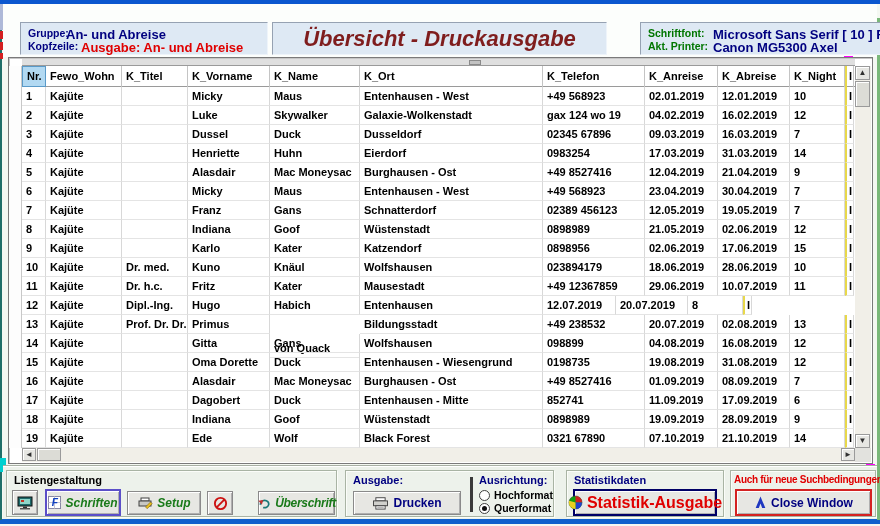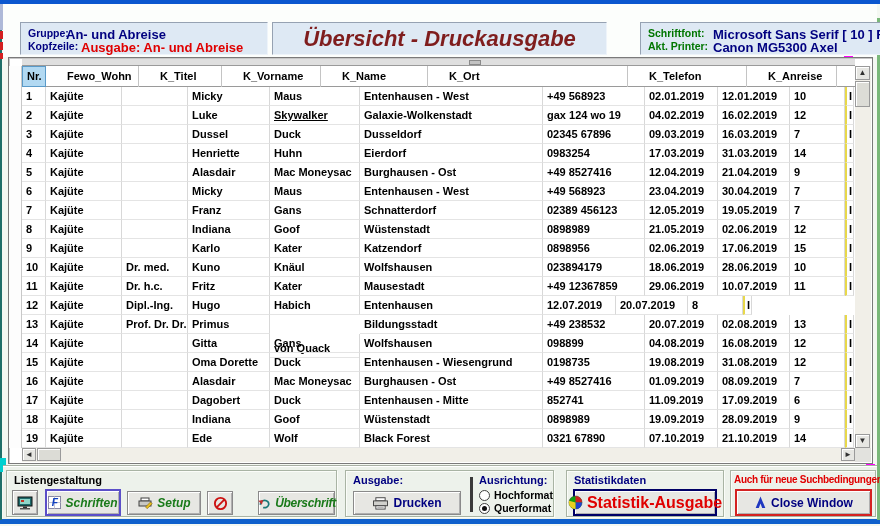--- a/index.html
+++ b/index.html
@@ -32,21 +32,21 @@
   .hval { position:absolute; white-space:nowrap; font-size:13px; font-weight:bold;text-align:center; }
   .page-title { font-size:22px; font-weight:bold; font-style:italic; color:#7f1d1d; white-space:nowrap; }
 
   
   .table-frame { position:absolute; left:8px; top:57px; width:865px; height:407px; background:#ffffff;
                  border:1px solid #7a7a7a; box-shadow:inset 1px 1px 0 #c6c6c6; }
   .ruler { position:absolute; left:13px; top:1px; right:17px; height:7px; background:#dfdfdf; border-bottom:1px solid #9a9a9a; }
   .ruler-thumb { position:absolute; left:447px; top:1px; width:12px; height:5px; background:#c2c2c2; border:1px solid #8a8a8a; }
   .left-gutter { position:absolute; left:0; top:8px; width:13px; bottom:15px; background:#fdfdfd; border-right:1px solid #c8c8c8; }
   .cells-region { position:absolute; left:13px; top:8px; right:17px; bottom:15px; overflow:hidden; }
-  .thead { display:flex; height:21px; border-bottom:1px solid #9a9a9a; background:#ffffff;gap:17px; }
+  .thead { display:flex; height:21px; border-bottom:1px solid #9a9a9a; background:#ffffff; }
   .hcell { height:21px; padding:4px 0 0 4px; font-size:11px; font-weight:bold; color:#000;
            border-right:1px solid #c4c4c4; white-space:nowrap; overflow:hidden; flex:none; }
   .hcell-nr { background:#b2d9f2; border:1px solid #5a9ac8; padding-top:3px; }
   .hfrag { width:9px; border-left:2px solid #e8d84a; padding-left:2px; }
   .tbody {}
   .trow { display:flex; height:19px; }
   .tcell { height:19px; padding:3px 0 0 4px; font-size:11px; font-weight:bold; color:#000;
            border-right:1px solid #d8d8d8; border-bottom:1px solid #e4e4e4; white-space:nowrap; overflow:hidden; flex:none; }
   .tfrag { width:9px; border-left:2px solid #e8d84a; padding-left:2px; flex:none; }
 
@@ -162,21 +162,21 @@
             <div class="tcell" style="width: 73px;">02.01.2019</div>
             <div class="tcell" style="width: 72px;">12.01.2019</div>
             <div class="tcell" style="width: 55px;">10</div>
             <div class="tcell tfrag">I</div>
           </div>
           <div class="trow">
             <div class="tcell" style="width: 24px;">2</div>
             <div class="tcell" style="width: 76px;">Kajüte</div>
             <div class="tcell" style="width: 66px;"></div>
             <div class="tcell" style="width: 82px;">Luke</div>
-            <div class="tcell" style="width: 90px; text-decoration: underline;">Skywalker</div>
+            <div class="tcell" style="width: 90px;">Skywalker</div>
             <div class="tcell" style="width: 183px;">Galaxie-Wolkenstadt</div>
             <div class="tcell" style="width: 102px;">gax 124 wo 19</div>
             <div class="tcell" style="width: 73px;">04.02.2019</div>
             <div class="tcell" style="width: 72px;">16.02.2019</div>
             <div class="tcell" style="width: 55px;">12</div>
             <div class="tcell tfrag">I</div>
           </div>
           <div class="trow">
             <div class="tcell" style="width: 24px;">3</div>
             <div class="tcell" style="width: 76px;">Kajüte</div>

